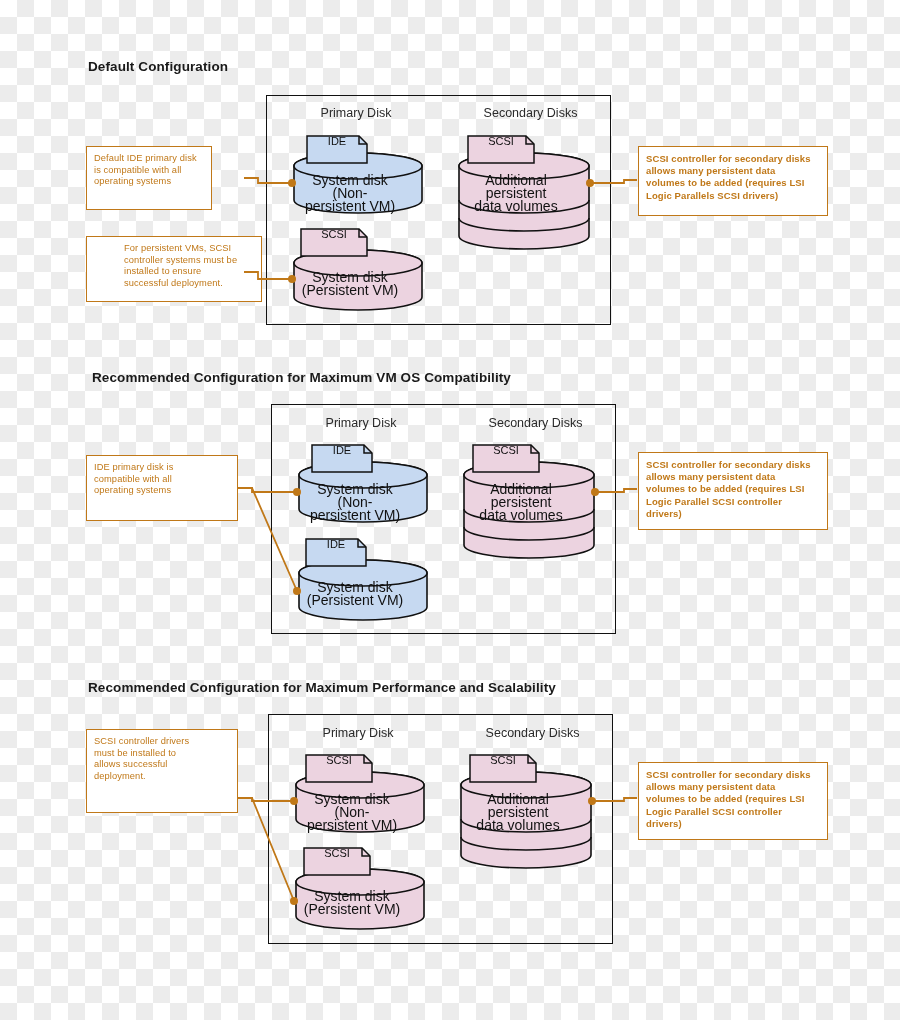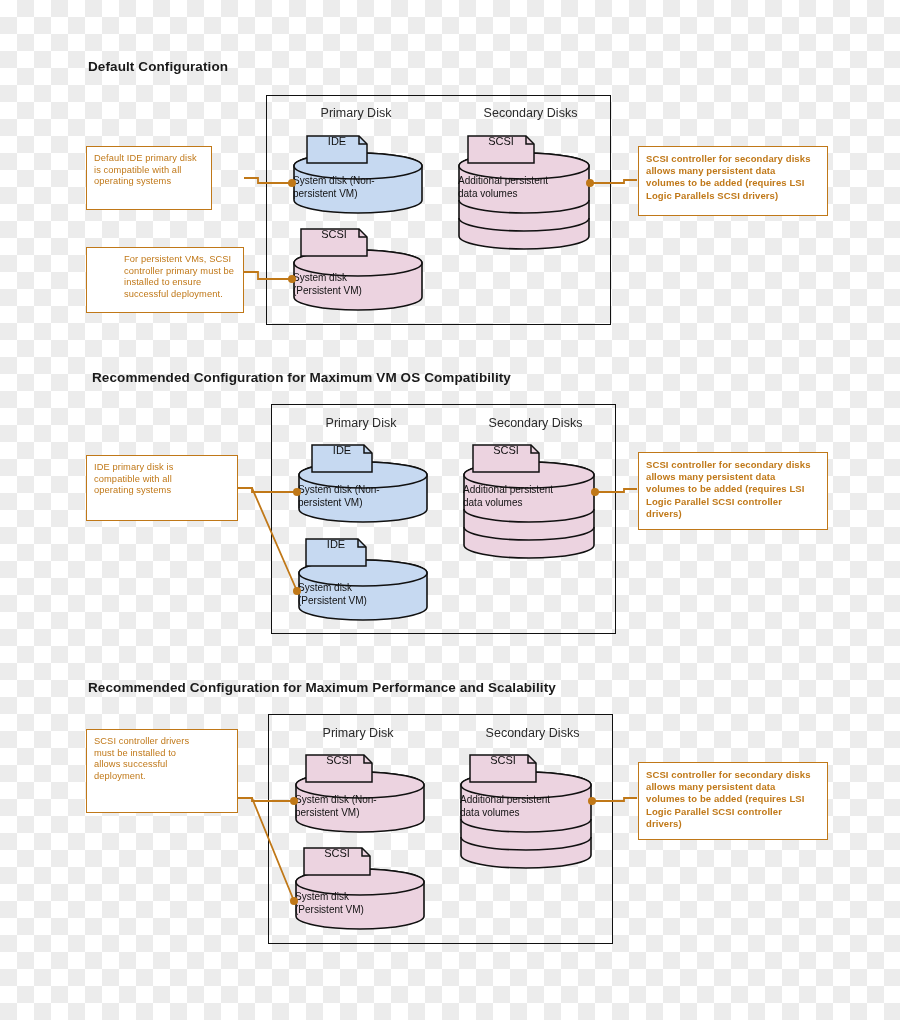--- a/index.html
+++ b/index.html
@@ -83,22 +83,22 @@
   
   .disk {
     position: absolute;
   }
   .disk svg { display: block; overflow: visible; }
 
   .disk-label {
     position: absolute;
     left: 0;
     right: 16px;
-    text-align: left;
-    font-size: 10px;
+    text-align: center;
+    font-size: 14px;
     line-height: 13px;
     color: #111111;
     pointer-events: none;
   }
 
   
   .tag {
     position: absolute;
   }
   .tag svg { display: block; }
@@ -184,23 +184,23 @@
     </svg>
     <div class="tag-label">SCSI</div>
   </div>
 
   <div class="callout" style="left:86px; top:146px; width:126px; height:64px;">
     <p>Default IDE primary disk</p>
     <p>is compatible with all</p>
     <p>operating systems</p>
   </div>
 
-  <div class="callout" style="left:86px; top:247px; width:158px; height:66px;padding-left:37px;">
+  <div class="callout" style="left:86px; top:236px; width:176px; height:66px;padding-left:37px;">
     <p>For persistent VMs, SCSI</p>
-    <p>controller primary must be</p>
+    <p>controller systems must be</p>
     <p>installed to ensure</p>
     <p>successful deployment.</p>
   </div>
 
   <div class="callout big" style="left:638px; top:146px; width:190px; height:70px;">
     <p>SCSI controller for secondary disks</p>
     <p>allows many persistent data</p>
     <p>volumes to be added (requires LSI</p>
     <p>Logic Parallels SCSI drivers)</p>
   </div>

